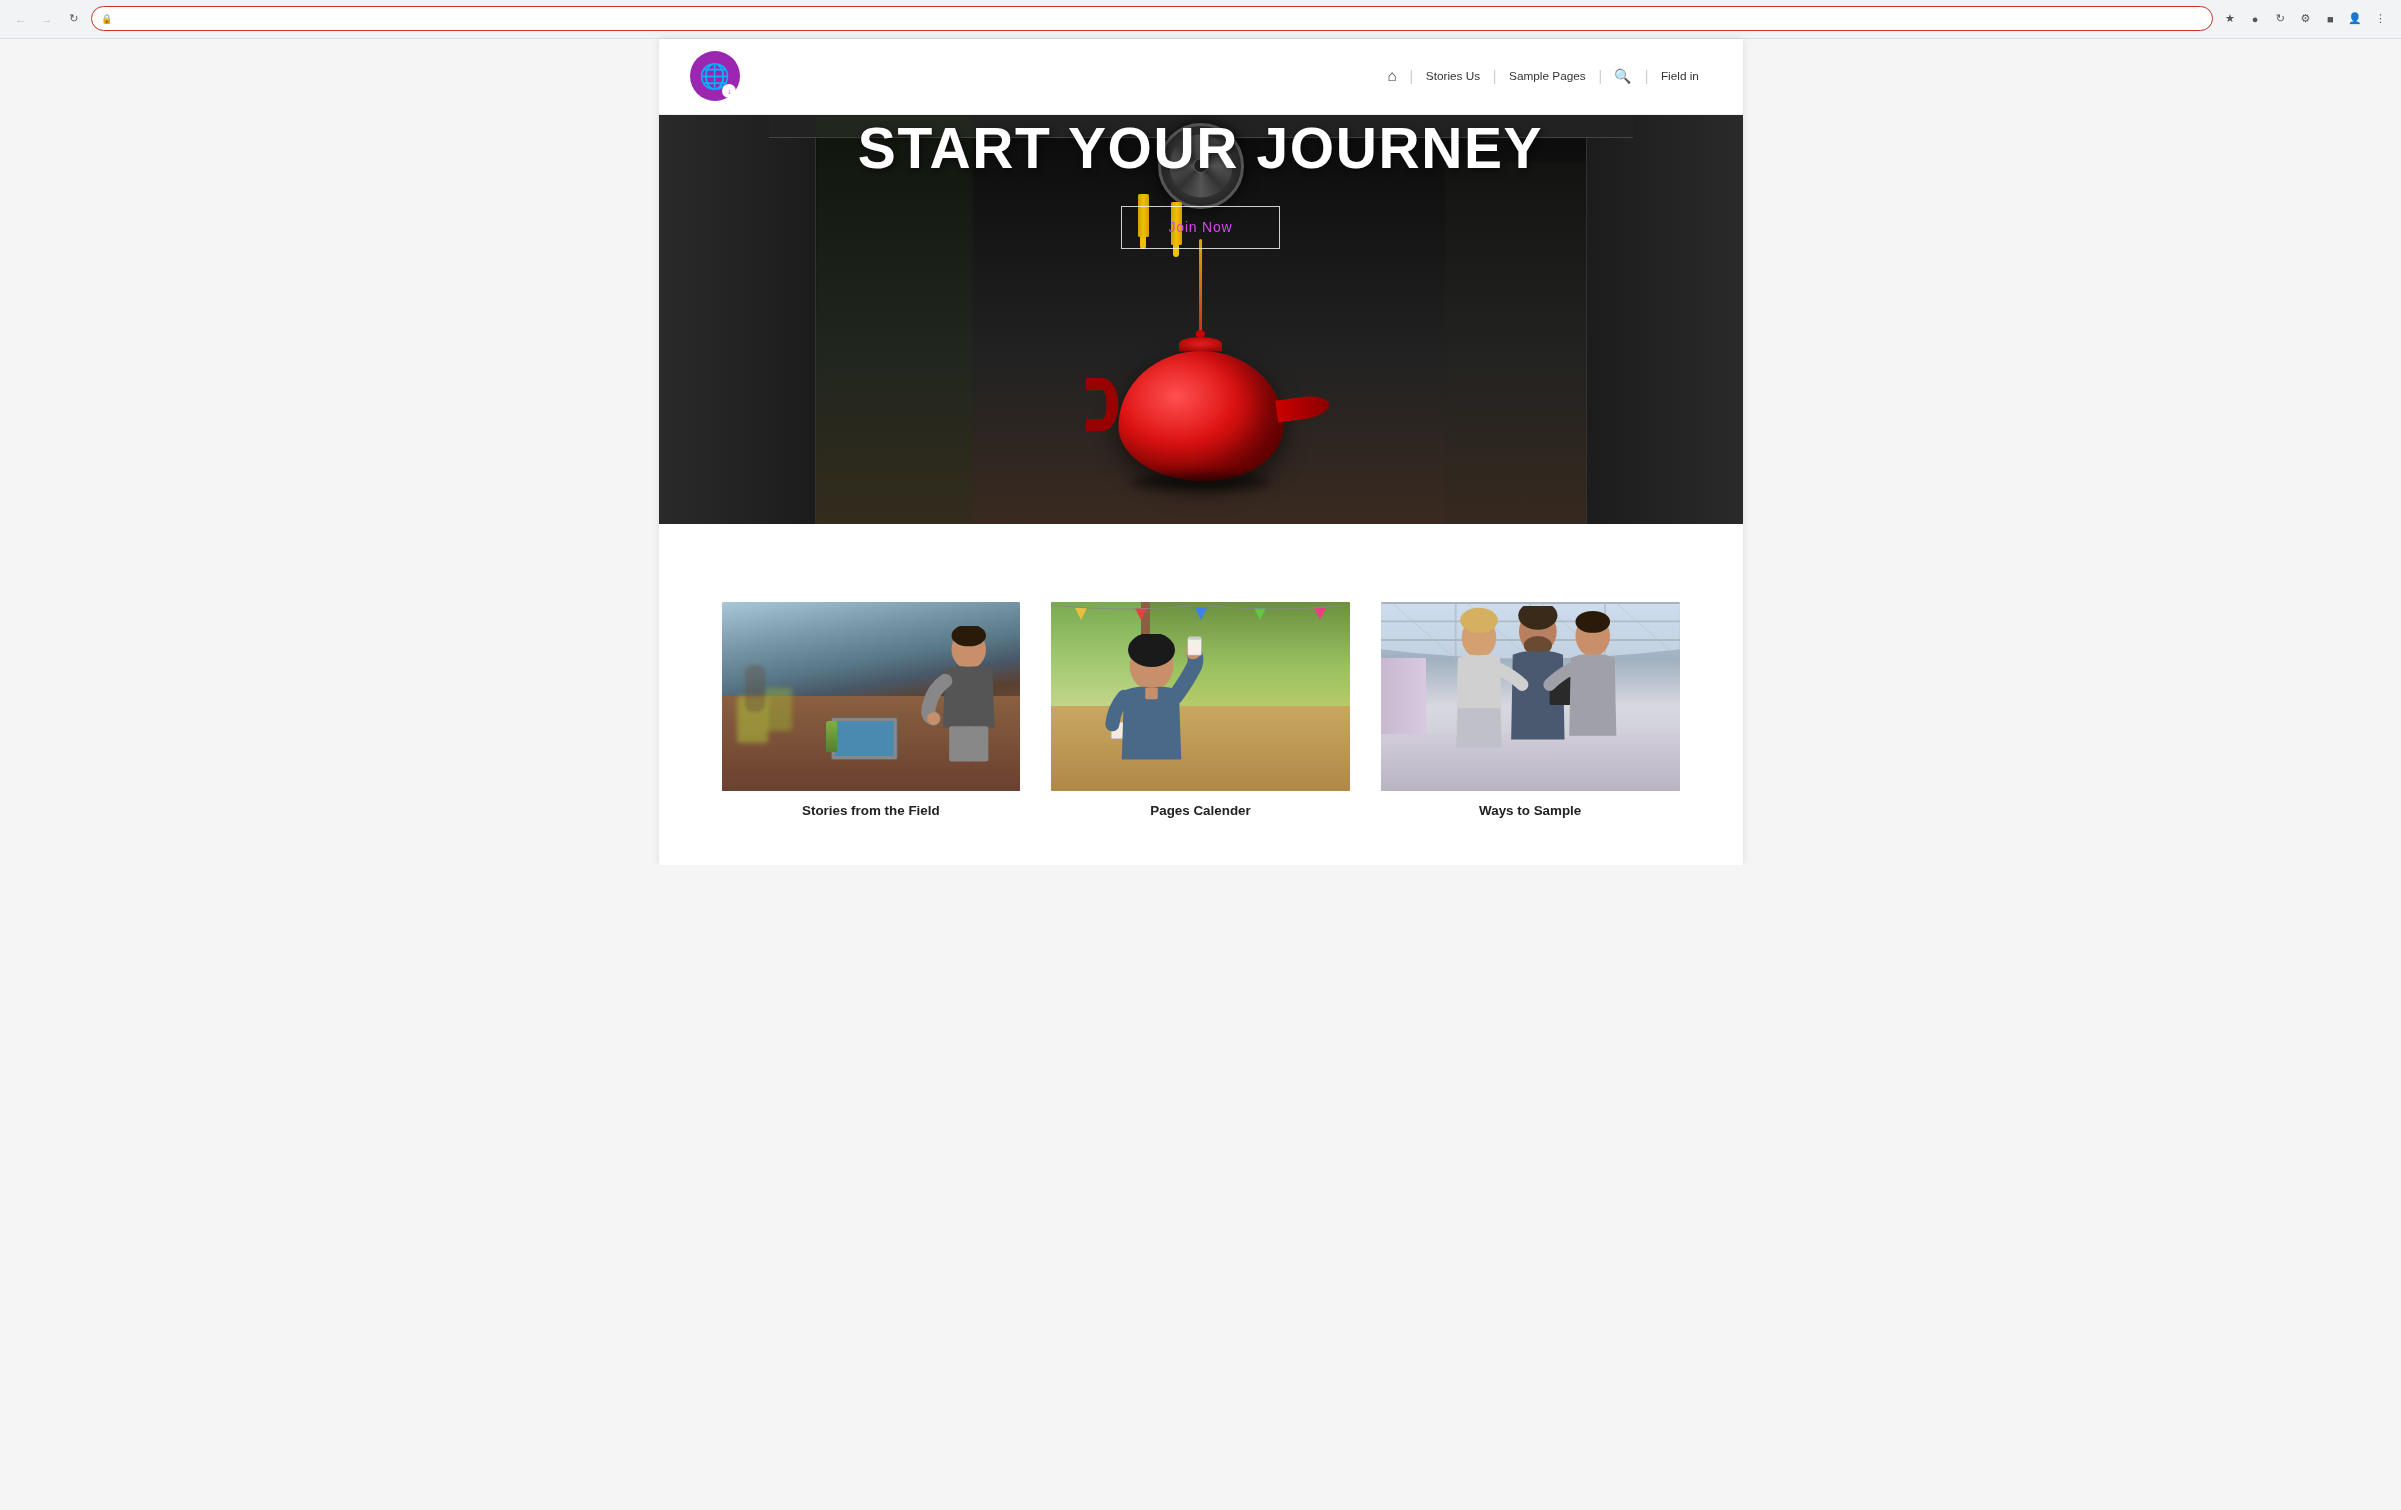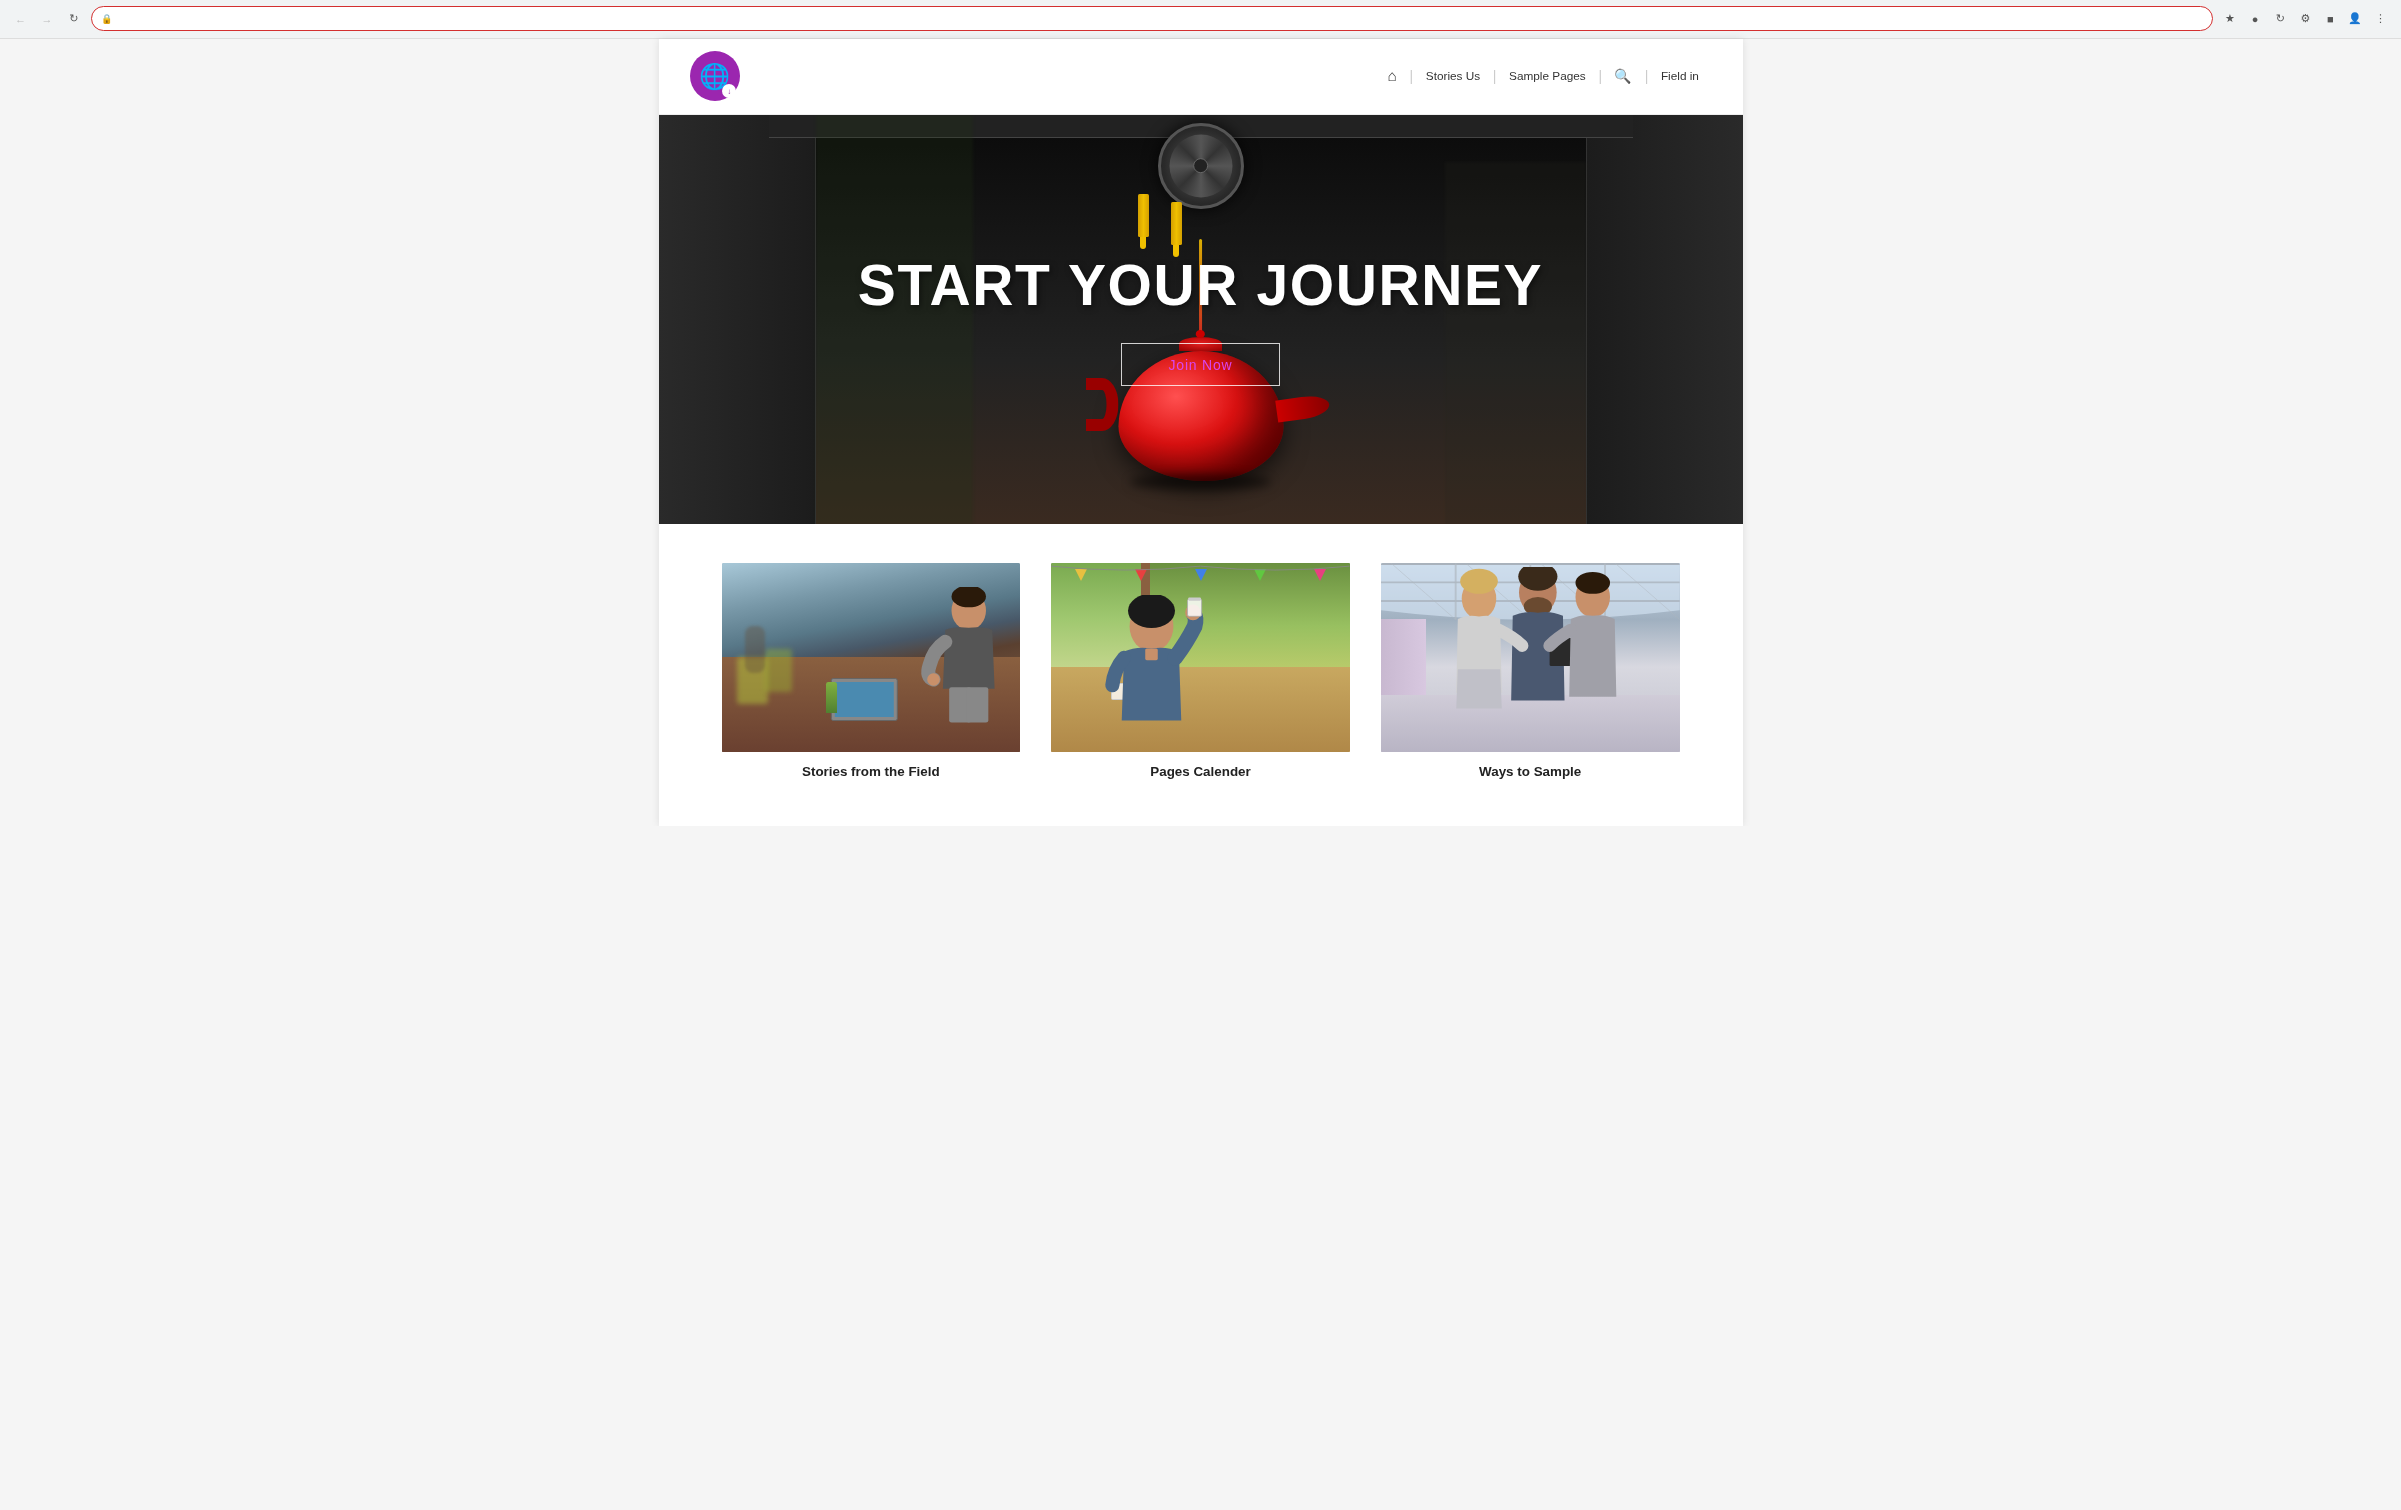--- a/index.html
+++ b/index.html
@@ -167,21 +167,20 @@
       overflow: hidden;
     }
 
     
     .hero-overlay {
       position: absolute;
       top: 0; left: 0; right: 0; bottom: 0;
       display: flex;
       flex-direction: column;
       align-items: center;
-      justify-content: center;
       gap: 25px;
     }
     .hero-title {
       color: white;
       font-size: 57px;
       font-weight: 900;
       text-shadow: 1.6px 1.6px 6.3px rgba(0,0,0,0.5);
       letter-spacing: 1.6px;
       text-align: center;
     }
@@ -195,20 +194,21 @@
       letter-spacing: 0.8px;
     }
 
     
     .cards-section {
       background: white;
       padding: 39px 63px 47px;
       display: flex;
       gap: 31px;
       justify-content: center;
+      margin-top: 39px;
     }
     .card {
       flex: 1;
       max-width: 299px;
       display: flex;
       flex-direction: column;
       align-items: center;
       gap: 12.6px;
     }
     .card-image {

